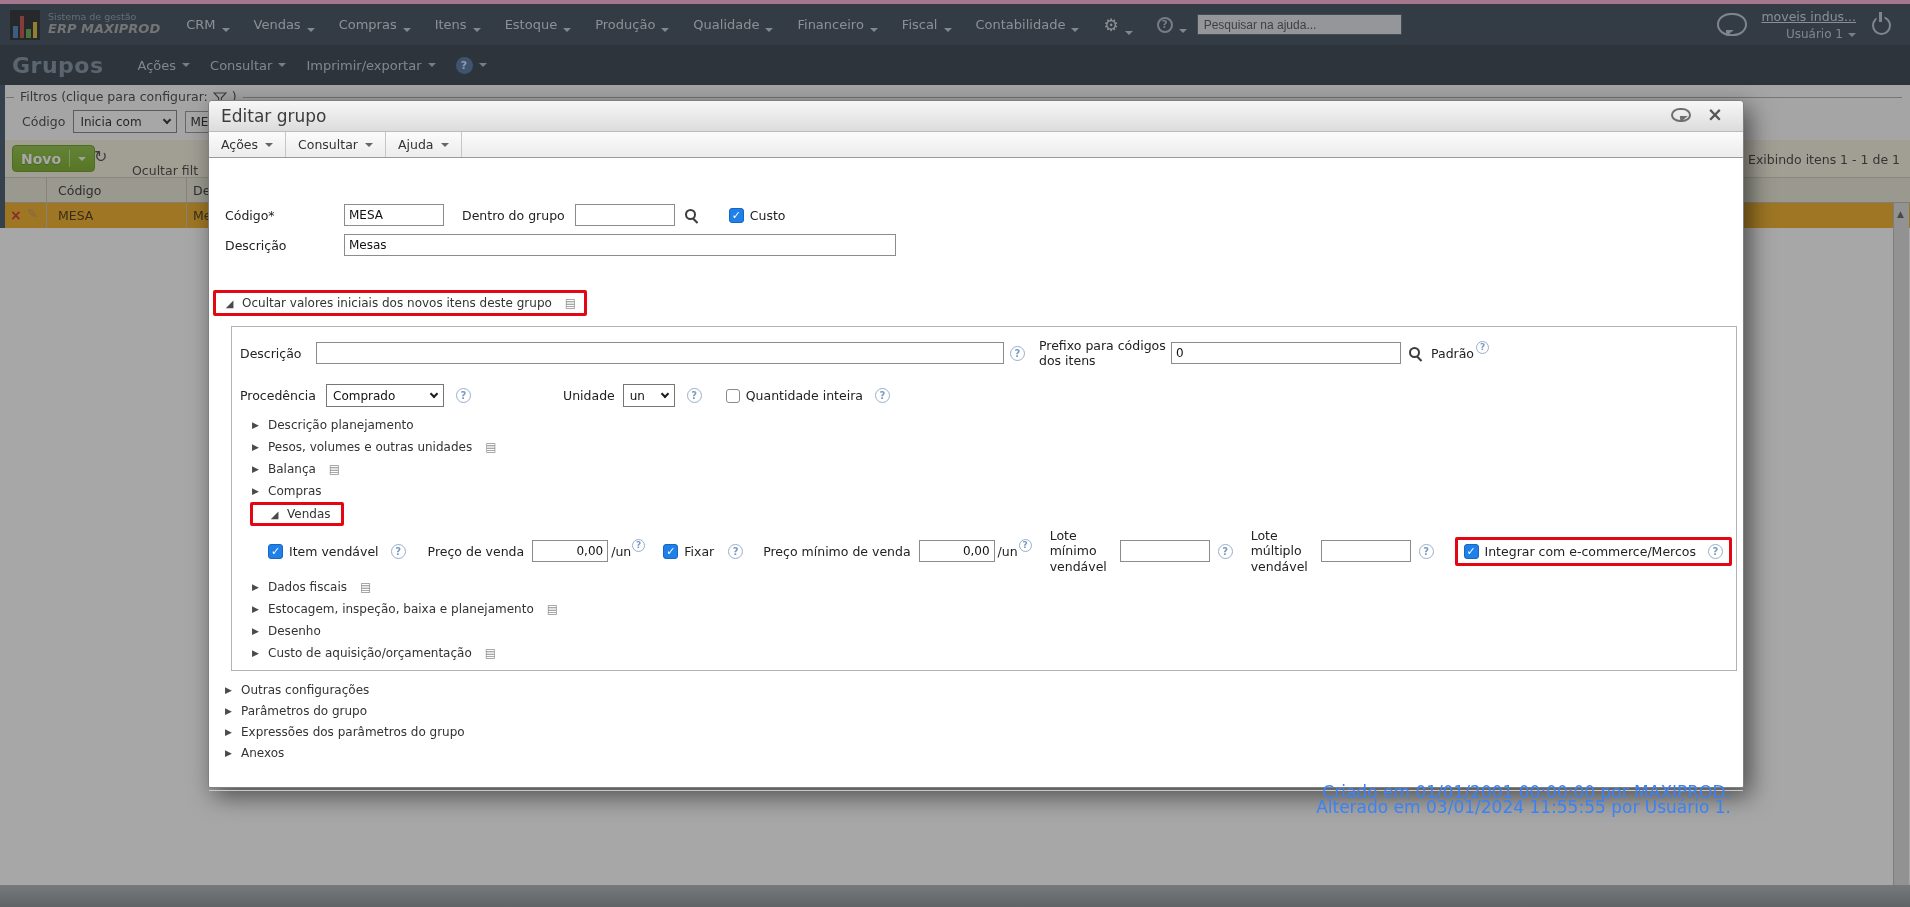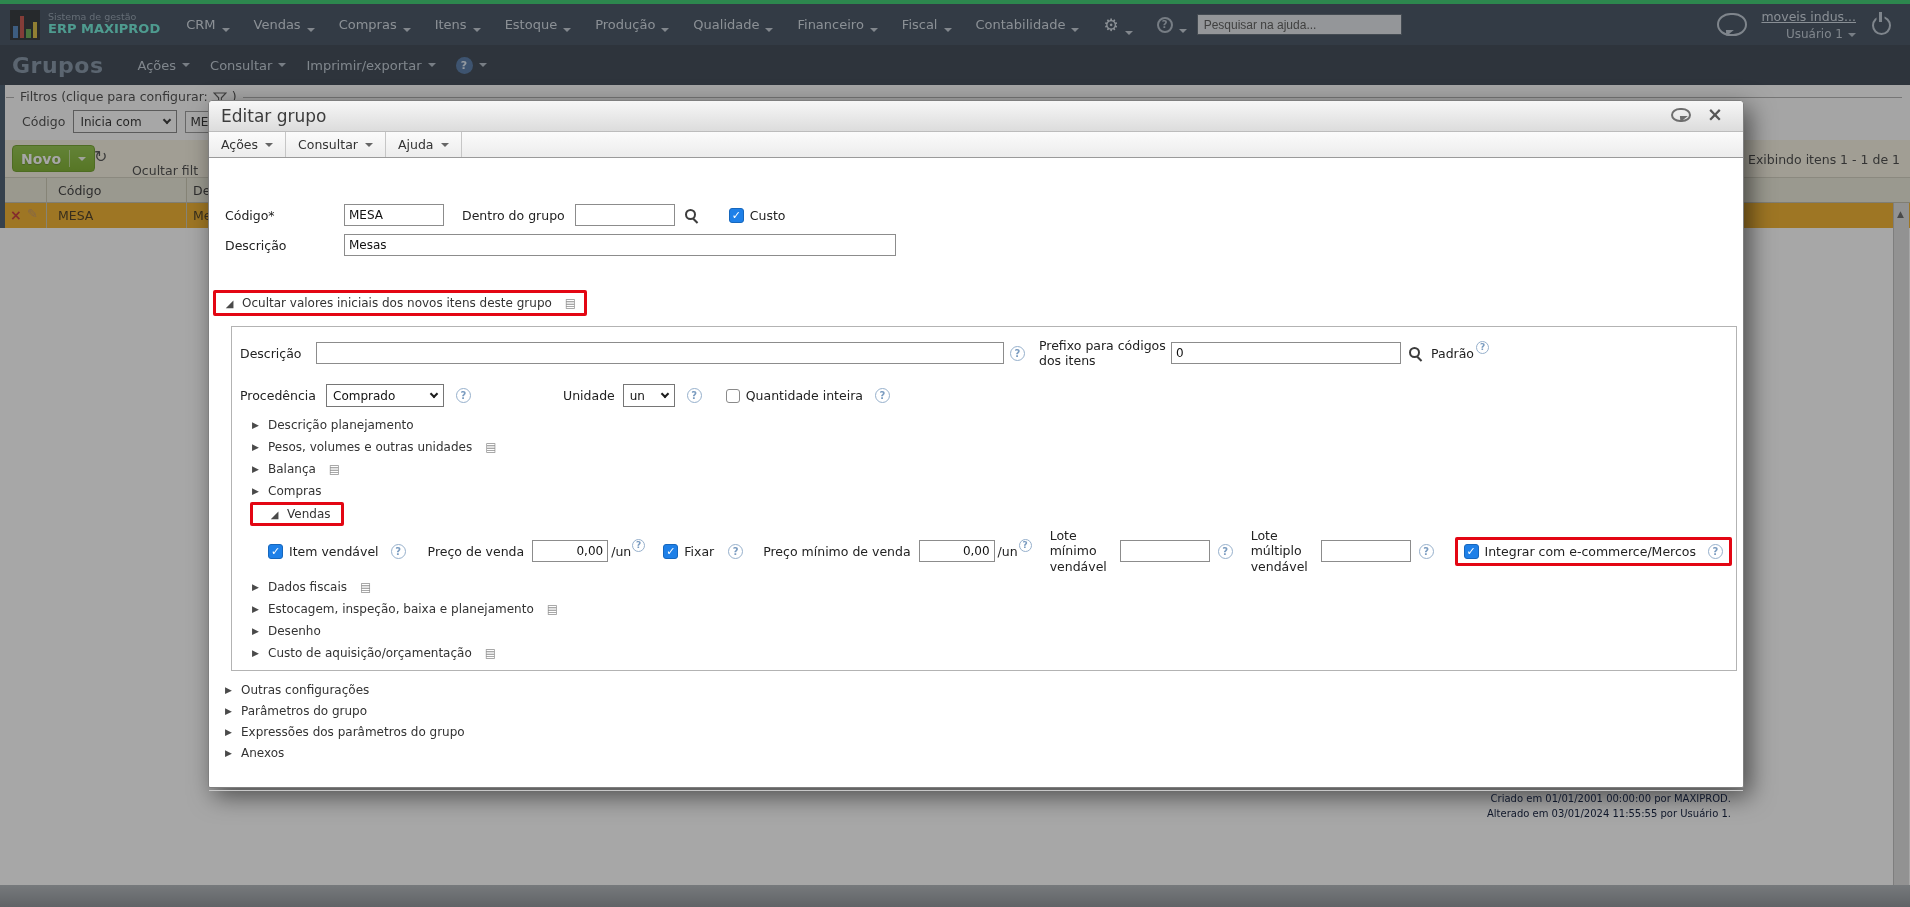--- a/index.html
+++ b/index.html
@@ -38,28 +38,28 @@
   .bub { position:relative; display:inline-block; border:2px solid currentColor; border-radius:50% / 55%; }
   .bub::after { content:""; position:absolute; left:4px; bottom:-6px; width:0;height:0;
                 border:4px solid transparent; border-top:6px solid currentColor; transform:skewX(-30deg); }
   .qgray { width:16px;height:16px;border-radius:50%;border:2px solid #a7b2bf;color:#a7b2bf;
            font-size:10px;font-weight:bold;display:inline-flex;align-items:center;justify-content:center; }
   .qblue { width:17px;height:17px;border-radius:50%;background:#40699c;color:#dce7f3;
            font-size:11px;font-weight:bold;display:inline-flex;align-items:center;justify-content:center; }
 
   
   .navbar { position:absolute; left:0; top:0; width:1910px; height:45px; background:#2c3b4d;
-            border-top:4px solid #22c55e; display:flex; align-items:center; padding:0 16px 0 10px;
+            border-top:4px solid #f9a8d4; display:flex; align-items:center; padding:0 16px 0 10px;
             color:#c8d2dd; }
   .logo { width:30px; height:30px; background:#151a20; display:flex; align-items:flex-end; gap:2px;
           padding:2px 3px; flex:none; }
   .logo i { display:block; width:5px; }
   .brand { margin-left:8px; line-height:1.15; flex:none; }
   .brand .b1 { font-size:9.5px; color:#8796a6; }
-  .brand .b2 { font-size:13px; font-weight:bold; color:#5eead4; }
+  .brand .b2 { font-size:13px; font-weight:bold; font-style:italic; color:#a3a3a3; }
   .tmenus { display:flex; align-items:center; gap:24px; margin-left:26px; }
   .tmenu { display:inline-flex; align-items:flex-end; gap:6px; font-size:13px; color:#ccd5df; cursor:default; }
   .tsearch { margin-left:10px; width:205px; height:21px; background:#dde1e5; border:1px solid #4c5864;
              font-size:12px; color:#333; padding:0 6px; }
   .tsearch::placeholder { color:#444; }
   .nav-right { margin-left:auto; display:flex; align-items:center; gap:14px; }
   .acct { text-align:right; line-height:1.3; }
   .acct-link { font-size:12.5px; color:#c9d3de; text-decoration:underline; }
   .acct-user { font-size:12px; color:#b7c2ce; display:flex; align-items:center; gap:5px; justify-content:flex-end; }
   .pwr { position:relative; width:24px; height:24px; display:inline-block; color:#b7c2ce; }
@@ -165,22 +165,22 @@
   .outer-secs { margin:8px 0 0 -2px; }
   .outer-secs .sec { height:21px; }
 
   .dlg-divider { position:absolute; left:0; right:0; bottom:42px; border-top:1px solid #c9c9c9; }
   .btnrow { position:absolute; left:16px; bottom:6px; display:flex; align-items:center; gap:6px; }
   .btn-g { background:linear-gradient(#8ac433,#6fae16); border:1px solid #619c12; border-radius:4px;
            height:30px; color:#fff; font-size:14px; font-weight:bold; padding:0 14px;
            display:inline-flex; align-items:center; text-shadow:0 1px 1px rgba(0,0,0,.25); }
   .btn-gray { background:linear-gradient(#fbfbfb,#dcdcdc); border:1px solid #9a9a9a; border-radius:3px;
               height:30px; color:#333; font-size:14px; padding:0 16px; display:inline-flex; align-items:center; }
-  .dlg-footer { position:absolute; right:12px; bottom:12px; text-align:right; font-size:10px;
-                color:#0f172a; line-height:15px; }
+  .dlg-footer { position:absolute; right:12px; bottom:18px; text-align:right; font-size:17px;
+                color:#3b82f6; line-height:15px; }
 </style>
 </head>
 <body>
 
 <div class="screen">
 
   <div class="navbar">
     <div class="logo">
       <i style="height:12px;background:#3e78b8"></i>
         <i style="height:22px;background:#bf3f35"></i>

